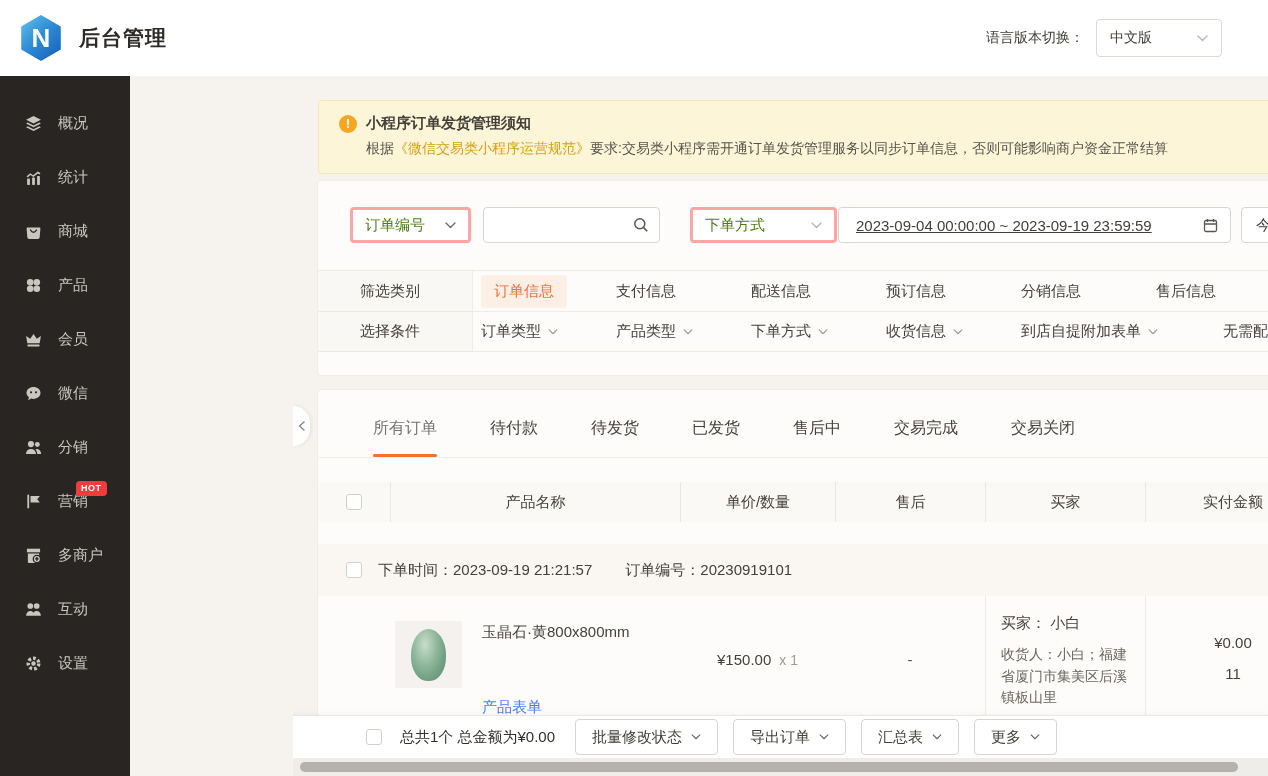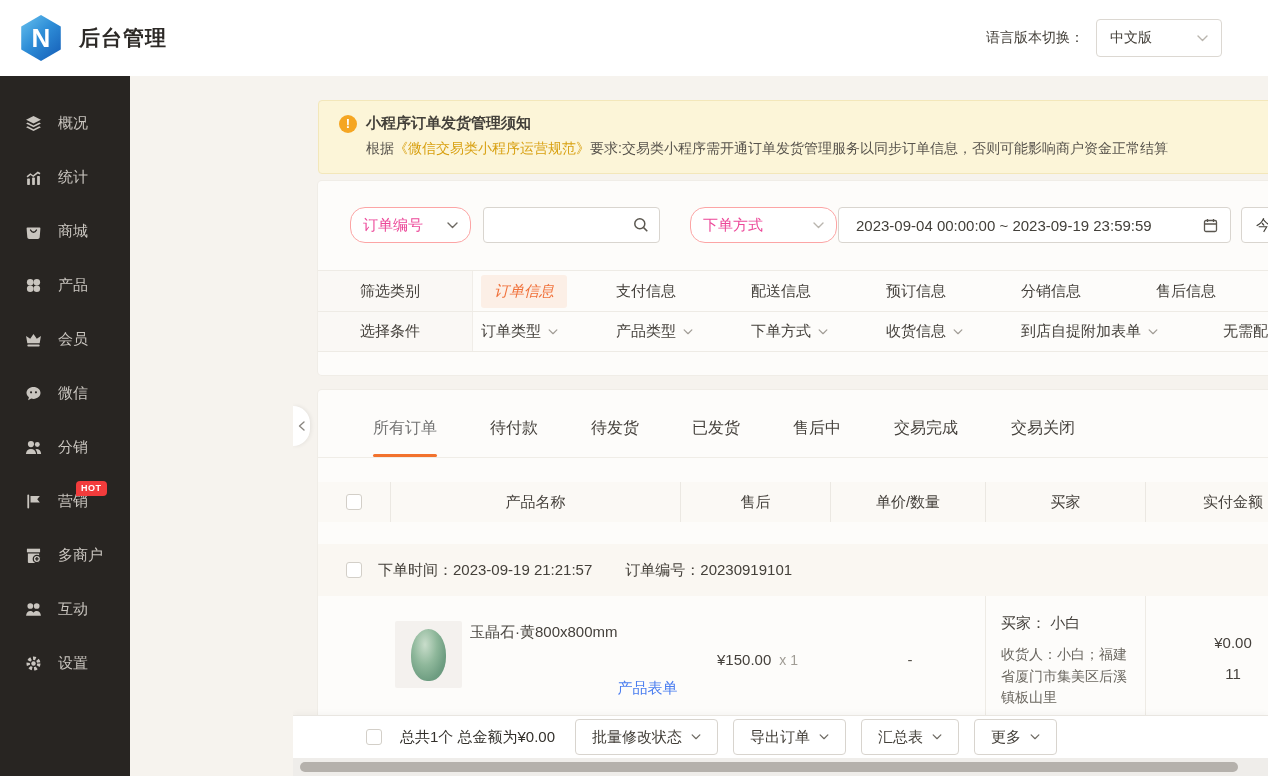--- a/index.html
+++ b/index.html
@@ -38,37 +38,37 @@
   .notice { position:absolute; left:25px; top:24px; width:1150px; height:74px; background:#fcf5d8; border:1px solid #f3e7ba; border-radius:4px; padding:13px 0 0 20px; }
   .notice-row1 { display:flex; align-items:center; gap:9px; }
   .warn-circle { width:18px; height:18px; border-radius:50%; background:#f5a623; color:#fff; font-size:13px; font-weight:bold; display:flex; align-items:center; justify-content:center; line-height:1; }
   .notice-title { font-size:15px; font-weight:bold; color:#43403a; }
   .notice-body { margin:7px 0 0 27px; font-size:14px; color:#57534c; }
   .notice-link { color:#d8a011; cursor:pointer; }
 
   .card { background:#fdfcfa; border-radius:4px; box-shadow:0 0 0 1px rgba(60,50,30,.03); }
   .filter-card { position:absolute; left:25px; top:105px; width:1150px; height:194px; }
   .srch-row { display:flex; align-items:center; padding:26px 0 0 32px; }
-  .sel { height:36px; border:1px solid #fca5a5; border-radius:15px; background:#fff; display:flex; align-items:center; justify-content:space-between; padding:0 12px; font-size:15px; color:#ec4899; cursor:pointer; }
+  .sel { height:36px; border:3px solid #fca5a5; border-radius:4px; background:#fff; display:flex; align-items:center; justify-content:space-between; padding:0 12px; font-size:15px; color:#4d7c0f; cursor:pointer; }
   .sel1 { width:121px; margin-right:12px; }
   .srch-input { position:relative; width:177px; height:36px; margin-right:30px; }
   .srch-input input { width:100%; height:100%; border:1px solid #d9d5cf; border-radius:4px; background:#fff; padding:0 34px 0 12px; font-size:14px; outline:none; }
   .srch-ico { position:absolute; right:11px; top:10px; }
   .sel2 { width:147px; margin-right:1px; }
-  .date-input { position:relative; width:393px; height:36px; margin-right:10px; border:1px solid #d9d5cf; border-radius:4px; background:#fff; display:flex; align-items:center; padding-left:17px; font-size:15px; color:#43403a; cursor:pointer; }
+  .date-input { position:relative; width:393px; height:36px; margin-right:10px; border:1px solid #d9d5cf; border-radius:4px; background:#fff; display:flex; align-items:center; padding-left:17px; font-size:15px; color:#43403a; cursor:pointer;text-decoration:underline; }
   .date-ico { position:absolute; right:12px; top:10px; }
   .today-btn { width:70px; height:36px; border:1px solid #d9d5cf; border-radius:4px; background:#fff; font-size:15px; color:#43403a; display:flex; align-items:center; padding-left:14px; cursor:pointer; }
 
   .filter-table { margin-top:27px; border-top:1px solid #eeebe5; border-bottom:1px solid #eeebe5; }
   .f-row { display:flex; align-items:center; height:40px; }
   .f-row + .f-row { border-top:1px solid #eeebe5; }
   .f-label { width:155px; align-self:stretch; background:#faf8f5; border-right:1px solid #f0ede8; display:flex; align-items:center; padding-left:42px; font-size:15px; color:#45413c; }
   .f-items { display:flex; align-items:center; padding-left:8px; }
   .f-slot { min-width:135px; display:flex; align-items:center; font-size:15px; color:#45413c; }
-  .cat-chip { background:#fcefe6; color:#f0713a; padding:7px 13px; border-radius:3px; cursor:pointer;font-style:italic; }
+  .cat-chip { background:#fcefe6; color:#f0713a; padding:7px 13px; border-radius:3px; cursor:pointer; }
   .cat-plain { cursor:pointer; }
   .cond { display:flex; align-items:center; gap:7px; cursor:pointer; }
   .cond .chev { color:#a19c95; }
   .f-slot.pushed { margin-left:65px; min-width:0; }
 
   
   .orders-card { position:absolute; left:25px; top:314px; width:1150px; height:412px; border-radius:4px 4px 0 0; }
   .tabs { display:flex; gap:53px; padding-left:55px; padding-top:18px; height:68px; border-bottom:1px solid #f0ede7; }
   .tab { font-size:16px; color:#45413c; position:relative; display:flex; align-items:flex-start; padding-top:10px; cursor:pointer; }
   .tab.active { color:#737373; }
@@ -84,21 +84,21 @@
   .meta-row { display:flex; align-items:center; height:52px; margin-top:22px; background:#faf7f2; font-size:15px; color:#44403a; }
   .meta-row .cbx { margin-left:28px; }
   .meta-time { margin-left:16px; }
   .meta-no { margin-left:33px; }
 
   .prod-row { display:flex; height:180px; background:#fdfcfa; }
   .cell { flex:0 0 auto; }
   .cell-prod { display:flex; padding-top:25px; }
   .prod-img { width:67px; height:67px; margin-left:77px; background:#f4f1ee; border-radius:2px; position:relative; flex:0 0 auto; }
   .jade { position:absolute; left:16px; top:8px; width:35px; height:52px; border-radius:50% 50% 46% 46%; background:radial-gradient(ellipse at 40% 30%, #c9ddcb 0%, #8fb89b 40%, #6f9e82 70%, #5f8f73 100%); }
-  .prod-info { margin-left:8px; padding-top:2px; display:flex; flex-direction:row; }
+  .prod-info { margin-left:20px; padding-top:2px; display:flex; flex-direction:column; }
   .prod-name { font-size:15px; color:#45413c; }
   .prod-link { margin-top:56px; font-size:15px; color:#4a7df0; cursor:pointer; }
   .cell-price { padding-top:55px; text-align:center; font-size:15px; color:#45413c; }
   .qty { color:#a09c95; font-size:14px; margin-left:8px; }
   .cell-after { padding-top:55px; text-align:center; font-size:15px; color:#57534c; }
   .cell-buyer { border-left:1px solid #eeebe5; padding:18px 12px 0 15px; }
   .buyer-line { font-size:15px; color:#45413c; }
   .receiver { margin-top:11px; font-size:14px; color:#6b6760; line-height:1.55; width:133px; }
   .cell-paid { border-left:1px solid #eeebe5; text-align:center; padding-top:38px; font-size:15px; color:#45413c; }
   .paid-sub { margin-top:14px; }
@@ -376,22 +376,22 @@
         <div class="tab">售后中</div>
         <div class="tab">交易完成</div>
         <div class="tab">交易关闭</div>
       </div>
 
       <div class="thead">
         <div class="th col-cb">
             <span class="cbx"></span>
           </div>
         <div class="th col-prod">产品名称</div>
+        <div class="th col-price">单价/数量</div>
         <div class="th col-after">售后</div>
-        <div class="th col-price">单价/数量</div>
         <div class="th col-buyer">买家</div>
         <div class="th col-paid">实付金额</div>
       </div>
 
       <div class="meta-row">
         <span class="cbx"></span>
         <span class="meta-time"><span>下单时间：</span><span>2023-09-19 21:21:57</span></span>
         <span class="meta-no"><span>订单编号：</span><span>20230919101</span></span>
       </div>
 

